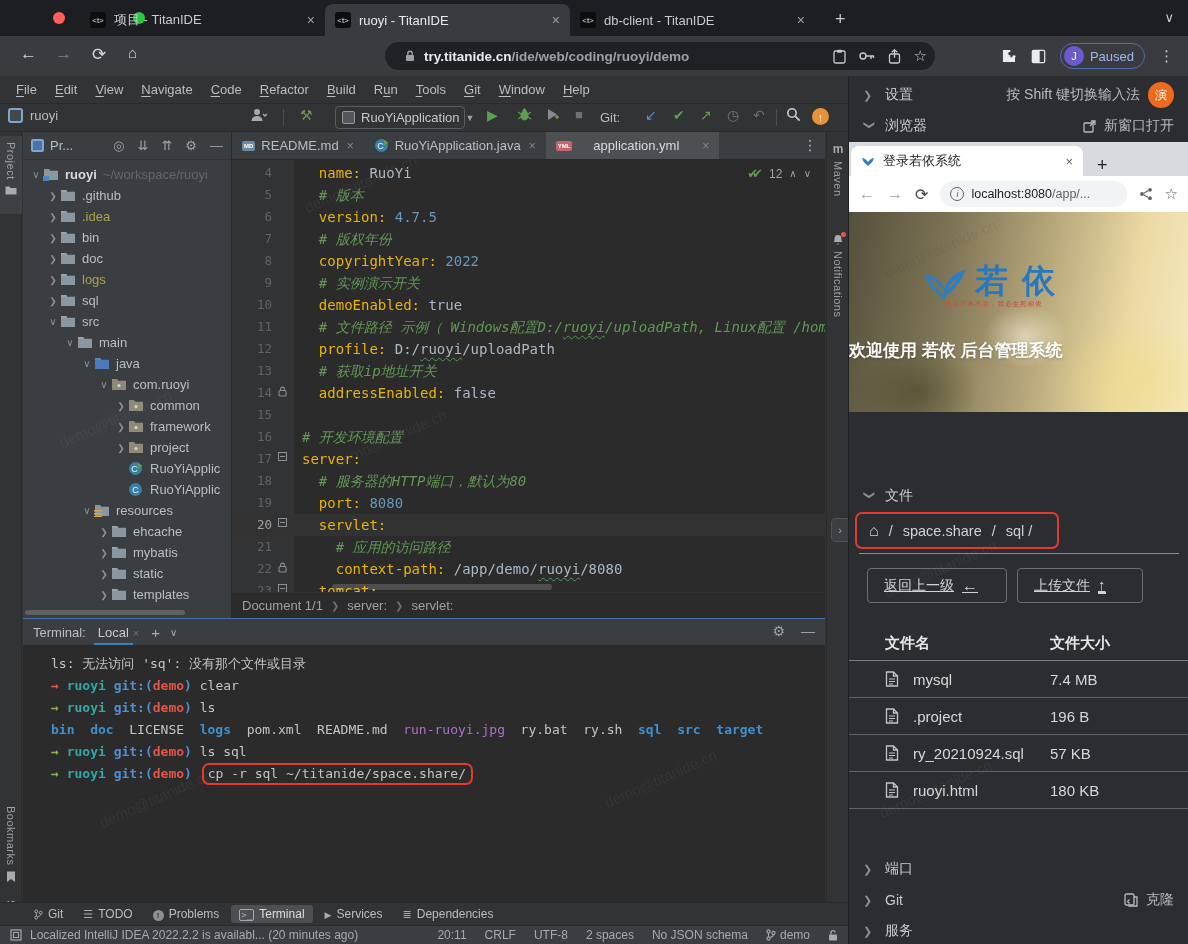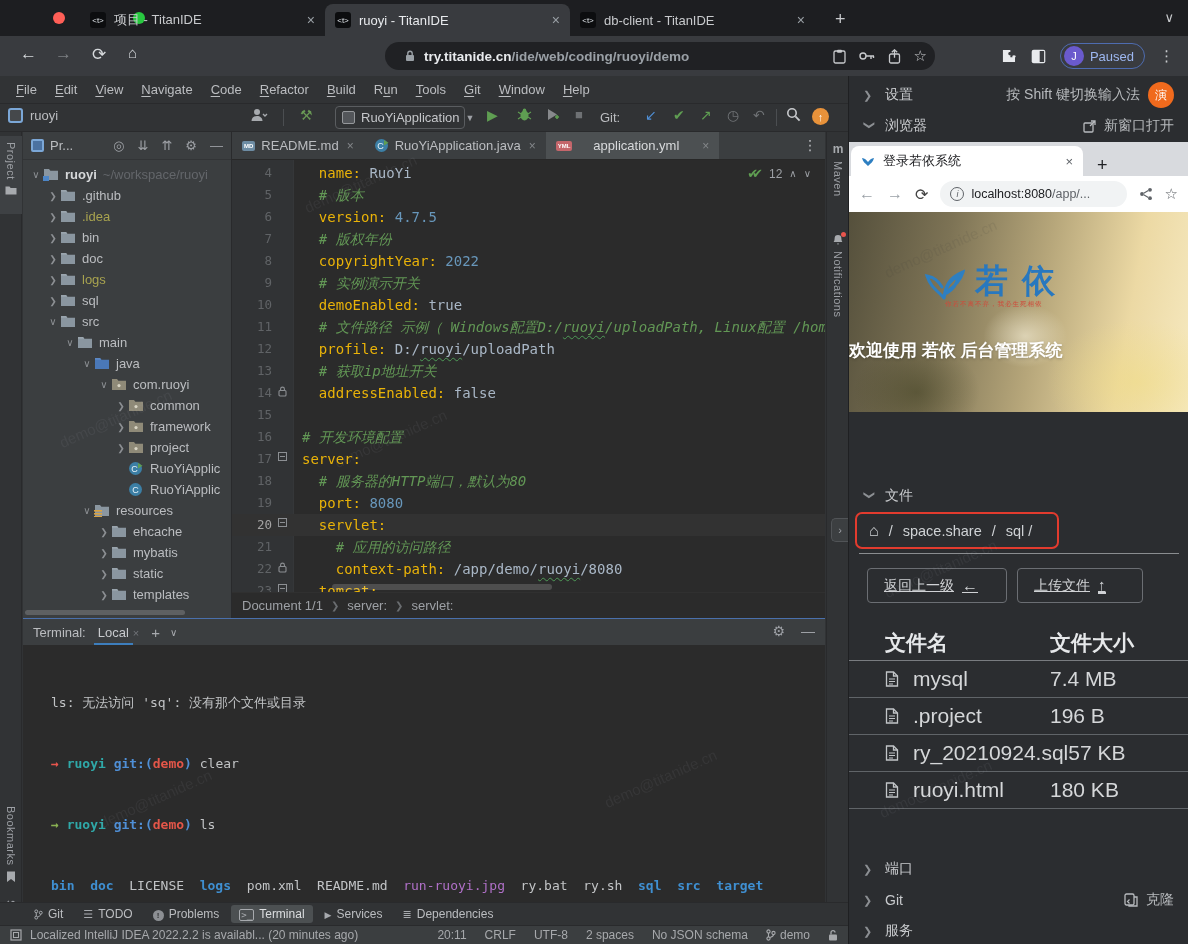--- a/index.html
+++ b/index.html
@@ -96,21 +96,21 @@
   .expander { position:absolute; left:831px; top:442px; width:17px; height:24px; background:#3c3f41; border:1px solid #515457; border-right:none; border-radius:5px 0 0 5px; color:#9da0a5; font-size:11px; display:flex; align-items:center; justify-content:center; z-index:5;}
 
   
   .terminal { position:absolute; left:23px; top:542px; width:802px; height:284px; background:#2b2b2b; border-top:1px solid rgba(80,125,195,0.85); }
   .t-head { position:absolute; left:0; top:0; width:100%; height:26px; display:flex; align-items:center; gap:10px; padding:0 10px; font-size:13px; color:#bbbdc0; background:#3b3e40; }
   .t-tab { position:relative; color:#c8cacd; padding:4px 2px; }
   .t-tab::after { content:""; position:absolute; left:-2px; right:8px; bottom:-1px; height:2px; background:#3d7ebd; }
   .t-tab .x { color:#717478; font-size:11px; margin-left:4px; }
   .t-headr { position:absolute; right:10px; top:4px; display:flex; gap:16px; color:#9da0a5; font-size:14px; }
   .t-body { position:absolute; left:0; top:26px; width:100%; padding:8px 0 0 28px; font-family:"DejaVu Sans Mono", monospace; font-size:13px; }
-  .tline { height:22px; line-height:22px; white-space:pre; color:#c2c4c6;margin-top:39px; }
+  .tline { height:22px; line-height:22px; white-space:pre; color:#c2c4c6; }
   .tc-red  { color:#e8554d; font-weight:bold; }
   .tc-green{ color:#8ab152; font-weight:bold; }
   .tc-cyan { color:#2fa8a8; font-weight:bold; }
   .tc-blue { color:#4f8fd6; font-weight:bold; }
   .tc-red2 { color:#e35649; font-weight:bold; }
   .tc-dir  { color:#3f8fd1; font-weight:bold; }
   .tc-mag  { color:#b070c8; }
   .tc-box  { border:2.5px solid #e23b2e; border-radius:7px; padding:1px 5px 2px 4px; margin-left:2px; }
 
   
@@ -148,21 +148,21 @@
   .brand { position:absolute; left:74px; top:52px; display:flex; align-items:flex-start; gap:10px; }
   .brandtxt { color:#2878bf; font-size:33px; font-weight:bold; letter-spacing:14px; line-height:1; }
   .brandslogan { position:absolute; left:96px; top:88px; color:#d04a3a; font-size:6.5px; letter-spacing:1px; }
   .welcome { position:absolute; left:0; top:127px; width:100%; text-align:left; color:#fff; font-size:17px; font-weight:bold; text-shadow:0 1px 3px rgba(0,0,0,0.25); }
   .loginbox { position:absolute; left:75px; top:240px; width:280px; height:130px; background:rgba(255,255,255,0.16); border:1px solid rgba(255,255,255,0.55); }
   .loginlbl { position:absolute; left:30px; top:22px; color:#fff; font-size:18px; font-weight:bold; text-shadow:0 1px 2px rgba(0,0,0,0.3); }
 
   .crumbbox { position:absolute; left:6px; top:436px; width:204px; height:37px; border:2.5px solid #e23b2e; border-radius:7px; display:flex; align-items:center; gap:10px; padding:0 12px; font-size:14.5px; color:#cfd2d5; }
   .crumb-hr { position:absolute; left:10px; top:477px; width:320px; height:1px; background:#8a8d90; }
   .rbtn { position:absolute; top:492px; height:35px; border:1px solid #6b6e73; border-radius:4px; background:transparent; color:#d0d2d5; font-size:14px; display:flex; align-items:center; gap:8px; padding:0 16px;text-decoration:underline; }
-  .ftable { position:absolute; left:0; top:550px; width:100%; font-size:21px; }
+  .ftable { position:absolute; left:0; top:550px; width:100%; font-size:15px; }
   .fhead { display:flex; height:34px; align-items:center; color:#e6e8ea; font-weight:bold; }
   .fcol1 { margin-left:36px; } .fcol2 { margin-left:auto; margin-right:52px; width:86px; }
   .frow { display:flex; height:37px; align-items:center; border-top:1px solid #606468; color:#d5d7d9; }
   .frow .fic { margin-left:36px; margin-right:14px; }
   .frow:first-of-type { border-top:1px solid #797c80; }
   .fbot { border-top:1px solid #606468; }
 
   .wm { position:absolute; color:rgba(200,205,212,0.07); font-size:15px; transform:rotate(-24deg); white-space:nowrap; pointer-events:none; z-index:9; }
   .wm.onlight { color:rgba(60,60,60,0.10); }
   svg { display:block; }

